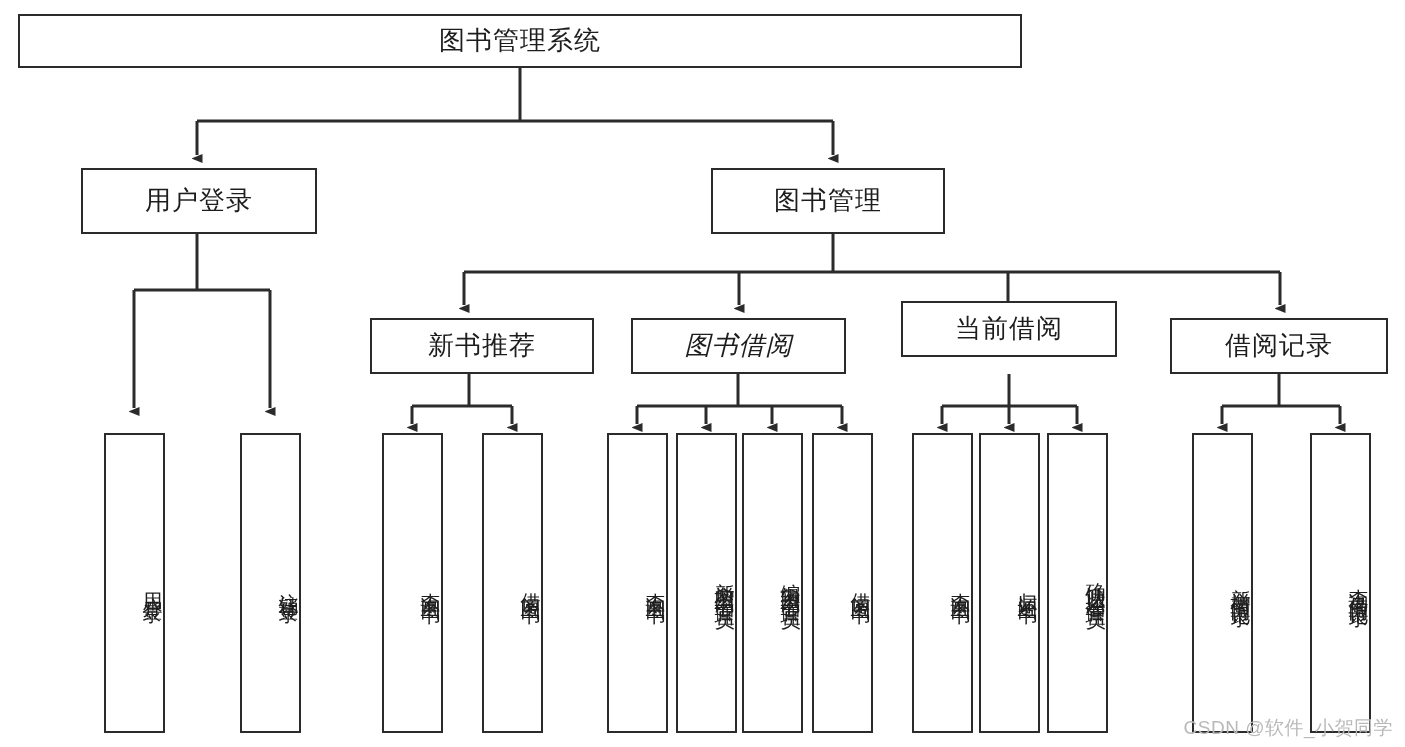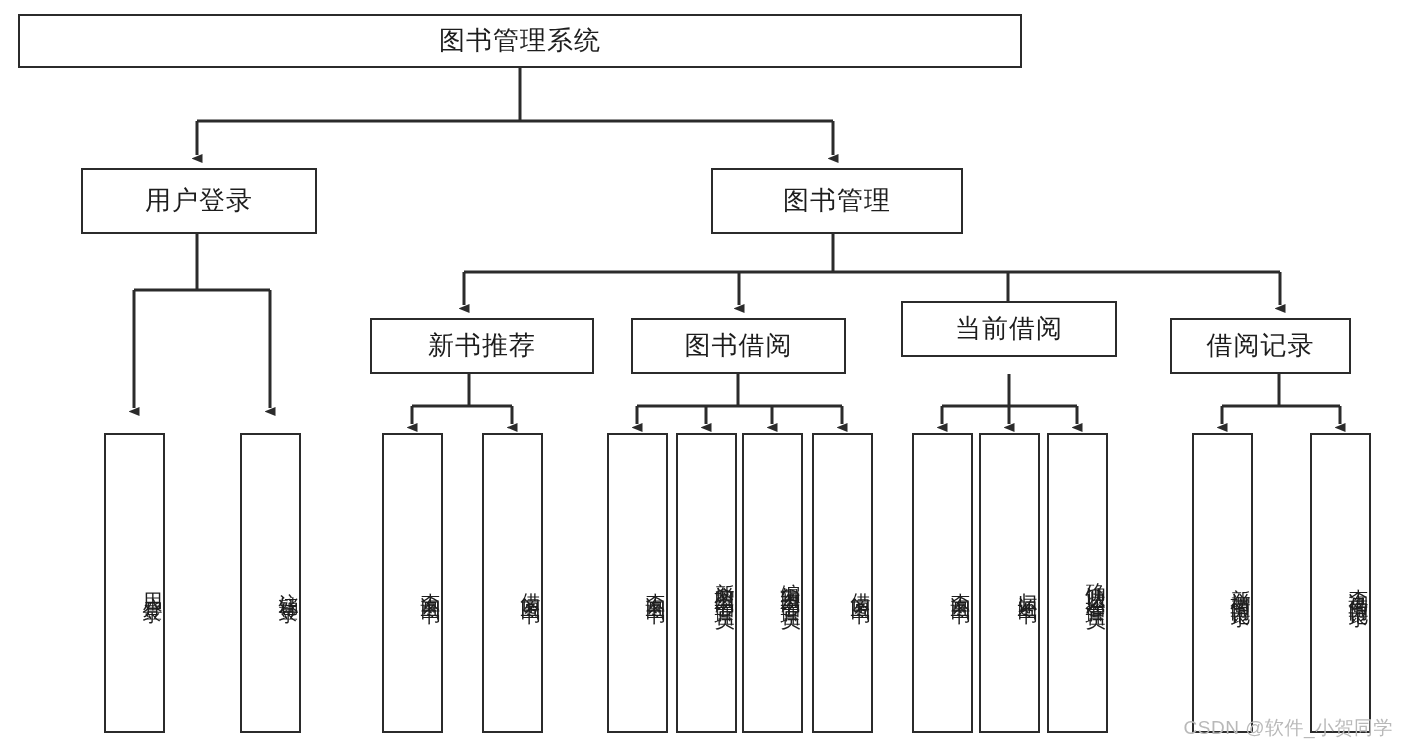--- a/index.html
+++ b/index.html
@@ -121,37 +121,37 @@
   </svg>
 
   <div class="node horizontal" style="left:18px; top:14px; width:1004px; height:54px;">
     <span>图书管理系统</span>
   </div>
 
   <div class="node horizontal" style="left:81px; top:168px; width:236px; height:66px;">
     <span>用户登录</span>
   </div>
 
-  <div class="node horizontal" style="left:711px; top:168px; width:252px; height:66px;">
+  <div class="node horizontal" style="left:711px; top:168px; width:234px; height:66px;">
     <span>图书管理</span>
   </div>
 
   <div class="node horizontal" style="left:362px; top:318px; width:224px; height:56px;margin-left:8px;">
     <span>新书推荐</span>
   </div>
 
-  <div class="node horizontal" style="left:631px; top:318px; width:215px; height:56px;">
+  <div class="node horizontal" style="left:631px; top:318px; width:215px; height:56px;font-style:italic;">
     <span>图书借阅</span>
   </div>
 
   <div class="node horizontal" style="left:901px; top:301px; width:216px; height:56px;">
     <span>当前借阅</span>
   </div>
 
-  <div class="node horizontal" style="left:1170px; top:318px; width:181px; height:56px;">
+  <div class="node horizontal" style="left:1170px; top:318px; width:218px; height:56px;">
     <span>借阅记录</span>
   </div>
 
   <div class="node vertical" style="left:104px; top:433px; width:61px; height:300px;">
     <span class="vlabel">用户登录</span>
   </div>
 
   <div class="node vertical" style="left:240px; top:433px; width:61px; height:300px;">
     <span class="vlabel">注销登录</span>
   </div>

